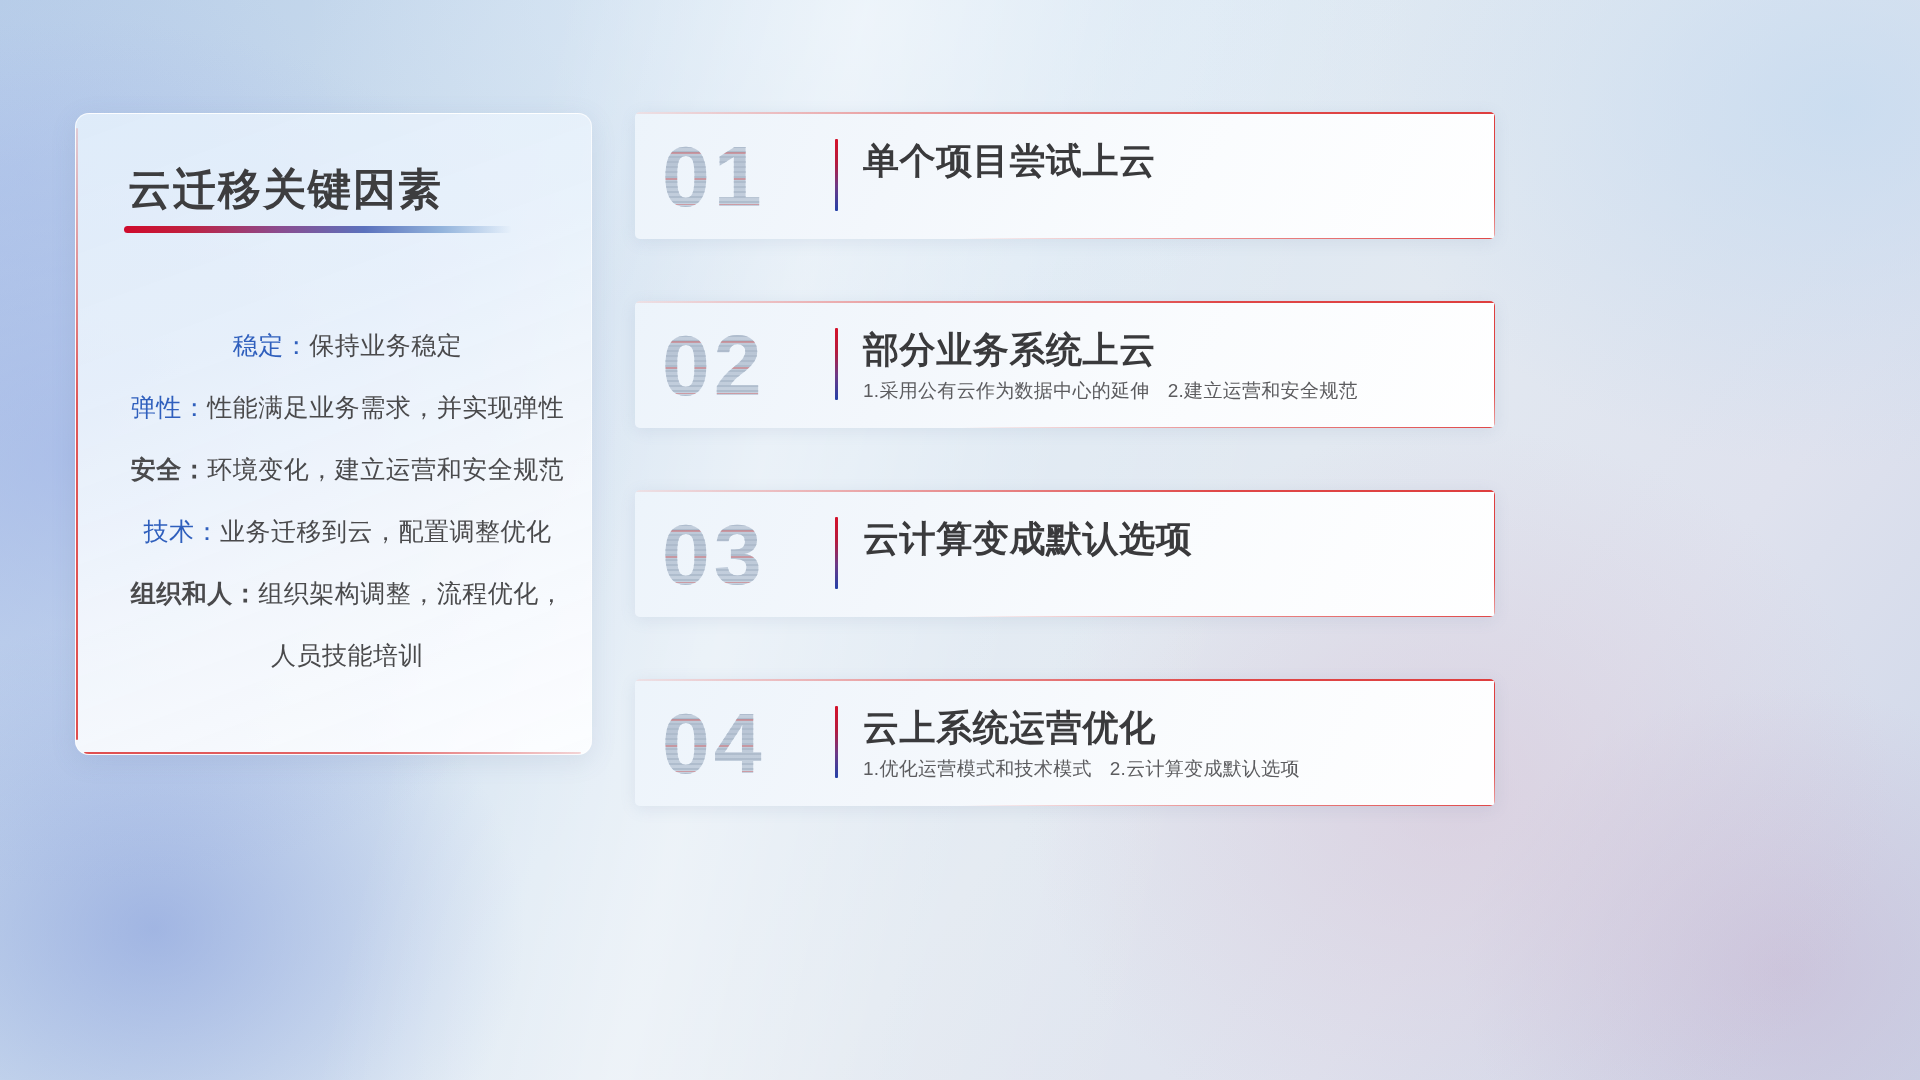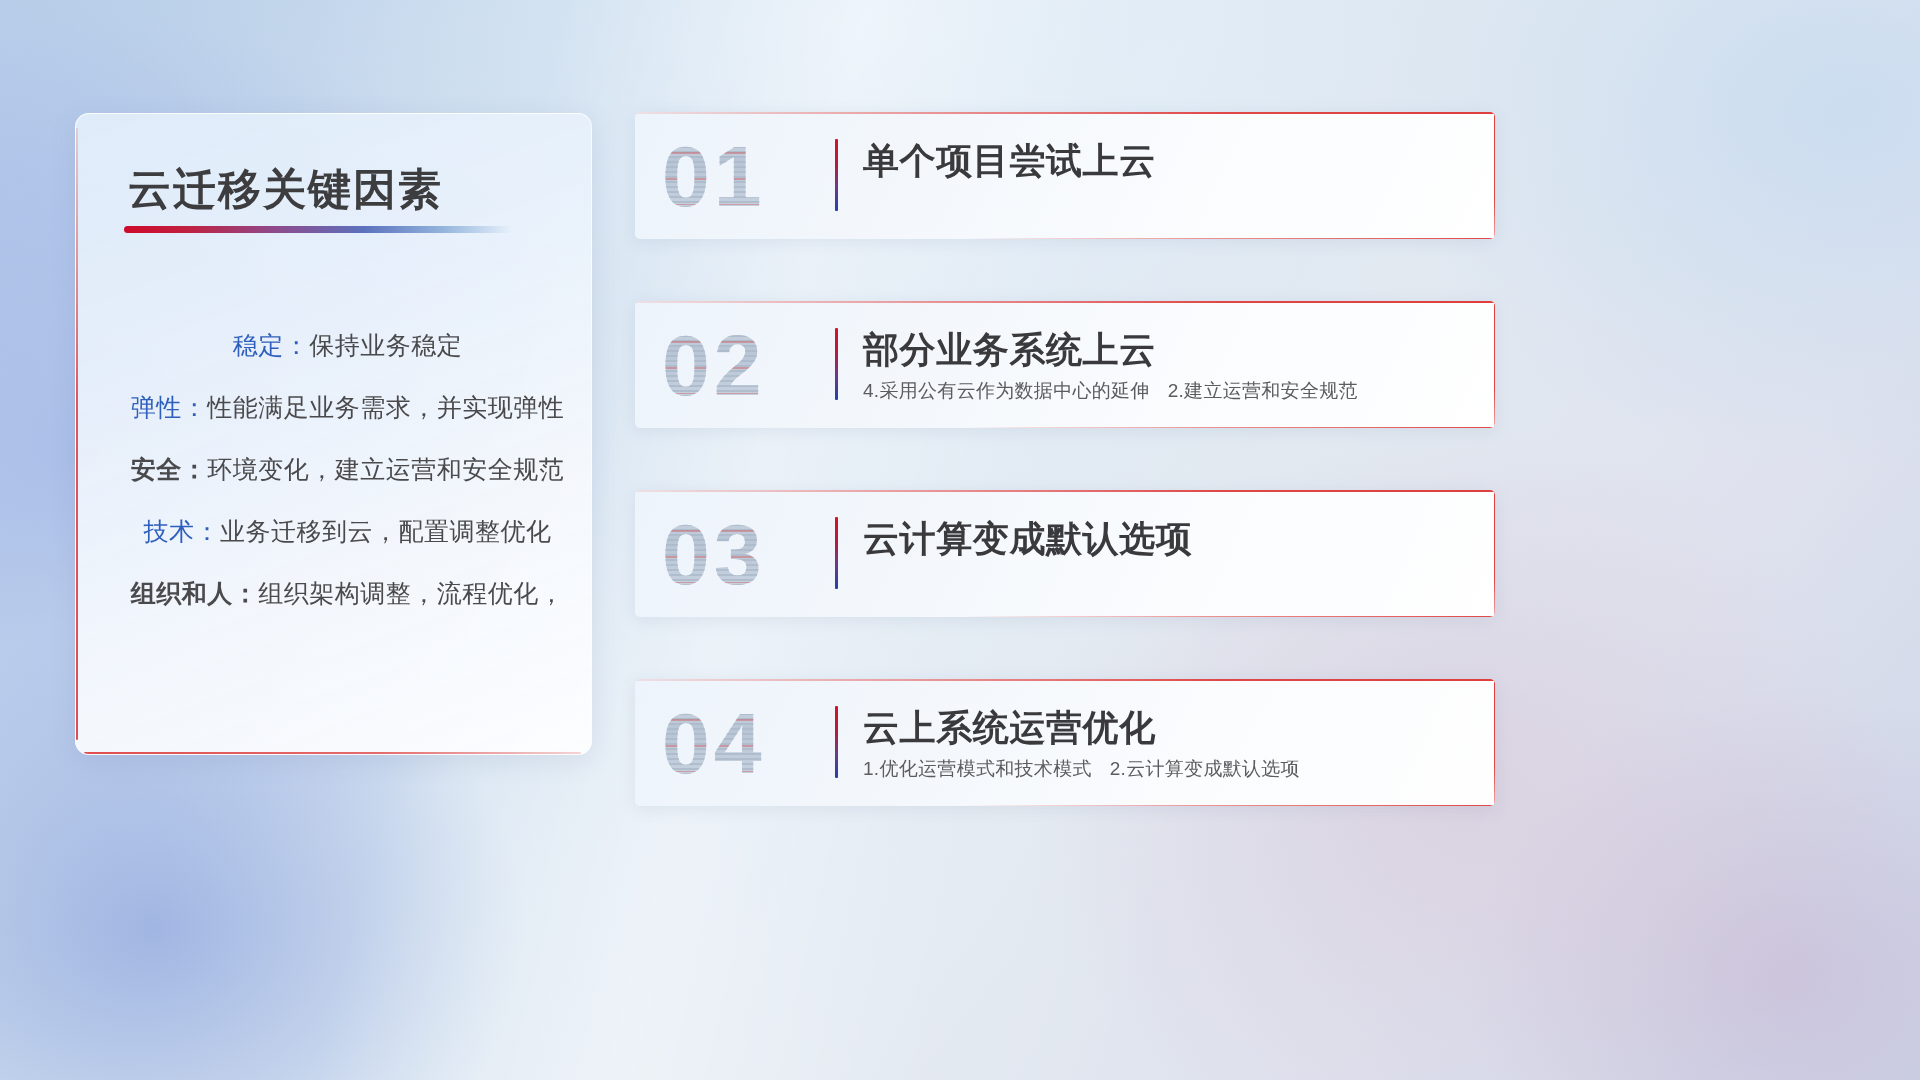--- a/index.html
+++ b/index.html
@@ -246,20 +246,21 @@
 
   <div id="panel-title">云迁移关键因素</div>
   <div id="panel-title-rule"></div>
 
   <div id="panel-list">
       <div class="panel-row"><span class="k">稳定：</span><span>保持业务稳定</span></div>
       <div class="panel-row"><span class="k">弹性：</span><span>性能满足业务需求，并实现弹性</span></div>
       <div class="panel-row"><span class="k-dark">安全：</span><span>环境变化，建立运营和安全规范</span></div>
       <div class="panel-row"><span class="k">技术：</span><span>业务迁移到云，配置调整优化</span></div>
       <div class="panel-row"><span class="k-dark">组织和人：</span><span>组织架构调整，流程优化，</span></div>
+      <div class="panel-row"><span>人员技能培训</span></div>
     </div>
 </div>
 
 <div id="cards">
     <div class="card">
       <div class="card-edge-top"></div>
       <div class="card-edge-right"></div>
       <div class="card-edge-bottom"></div>
       <div class="card-number">01</div>
       <div class="card-number-tint">01</div>
@@ -267,21 +268,21 @@
       <div class="card-title">单个项目尝试上云</div>
     </div>
     <div class="card">
       <div class="card-edge-top"></div>
       <div class="card-edge-right"></div>
       <div class="card-edge-bottom"></div>
       <div class="card-number">02</div>
       <div class="card-number-tint">02</div>
       <div class="card-bar"></div>
       <div class="card-title">部分业务系统上云</div>
-      <div class="card-desc"><span>4.采用公有云作为数据中心的延伸</span><span class="gap"></span><span>2.建立运营和安全规范</span></div>
+      <div class="card-desc"><span>1.采用公有云作为数据中心的延伸</span><span class="gap"></span><span>2.建立运营和安全规范</span></div>
     </div>
     <div class="card">
       <div class="card-edge-top"></div>
       <div class="card-edge-right"></div>
       <div class="card-edge-bottom"></div>
       <div class="card-number">03</div>
       <div class="card-number-tint">03</div>
       <div class="card-bar"></div>
       <div class="card-title">云计算变成默认选项</div>
     </div>

